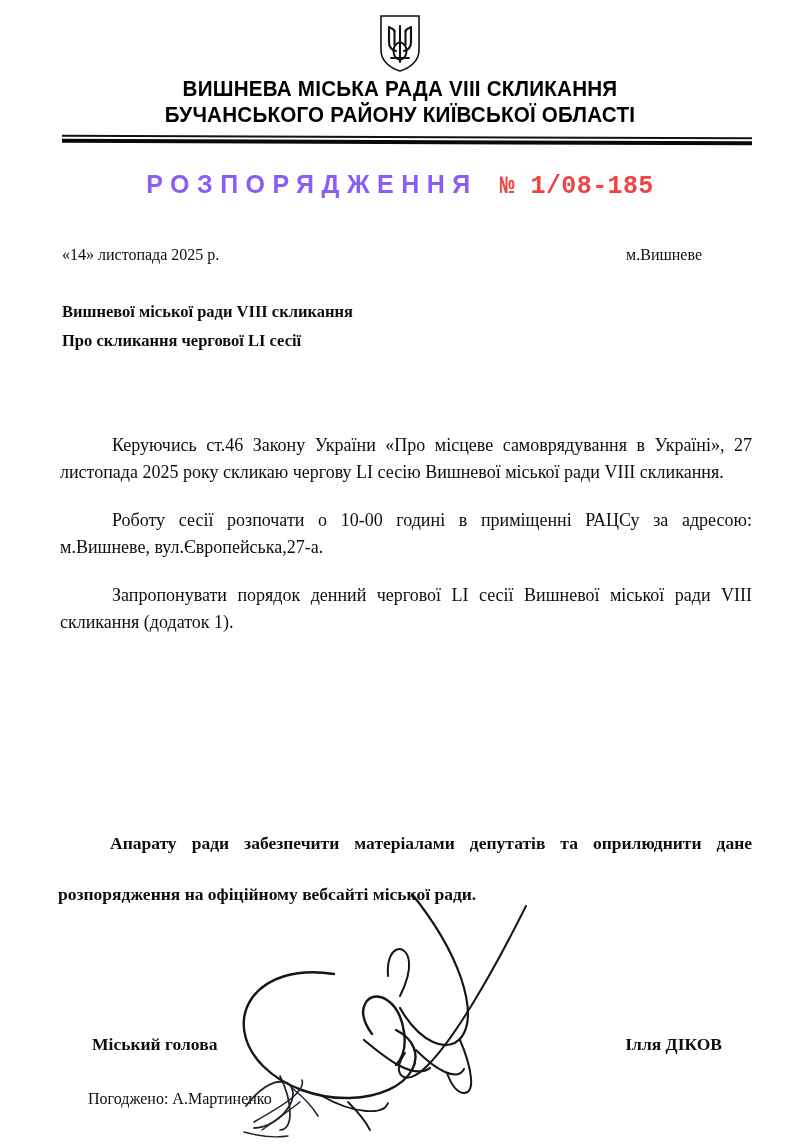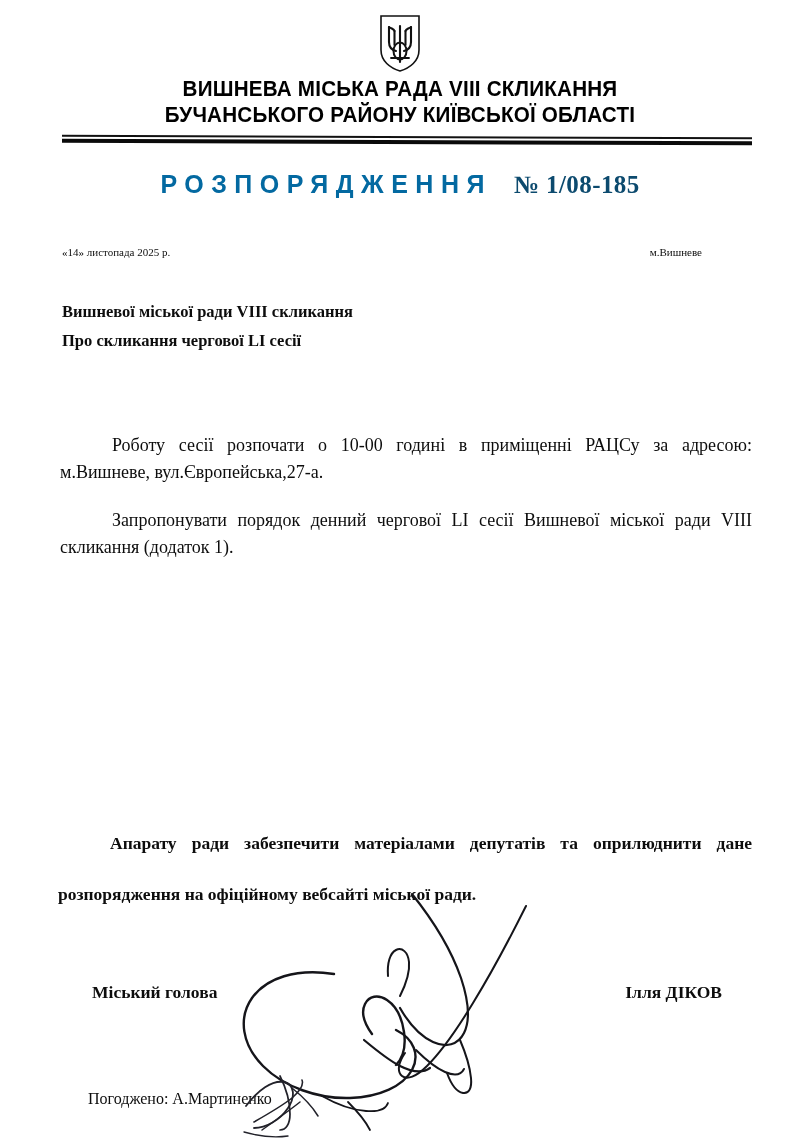--- a/index.html
+++ b/index.html
@@ -86,41 +86,41 @@
     left: 0;
     width: 800px;
     text-align: center;
     white-space: nowrap;
   }
   .doctype {
     font-family: "Liberation Sans Narrow", "Liberation Sans", "DejaVu Sans", sans-serif;
     font-weight: 700;
     font-size: 25px;
     letter-spacing: 7.5px;
-    color: #0369a1;
+    color: #8b5cf6;
   }
   .docnumber {
-    font-family: Liberation Serif, serif;
+    font-family: Liberation Mono, monospace;
     font-weight: 700;
     font-size: 25px;
     letter-spacing: 0.4px;
     margin-left: 22px;
-    color: #0c4a6e;
+    color: #ef4444;
   }
 
   
   .meta-row {
     position: absolute;
     top: 246px;
     left: 62px;
     width: 640px;
     display: flex;
     justify-content: space-between;
     align-items: baseline;
-    font-size: 11px;
+    font-size: 16px;
   }
   .meta-date { white-space: nowrap; }
   .meta-place { white-space: nowrap; margin-left: 19px; }
 
   
   .subject {
     position: absolute;
     top: 297px;
     left: 62px;
     width: 460px;
@@ -160,21 +160,21 @@
     font-size: 17.5px;
     font-weight: 700;
     line-height: 51px;
     text-align: justify;
     text-indent: 52px;
   }
 
   
   .sign-row {
     position: absolute;
-    top: 982px;
+    top: 1034px;
     left: 92px;
     width: 630px;
     display: flex;
     justify-content: space-between;
     align-items: flex-end;
   }
   .sign-title {
     font-weight: 700;
     font-size: 17.5px;
     white-space: nowrap;
@@ -254,20 +254,21 @@
     <span class="meta-date">«14» листопада 2025 р.</span>
     <span class="meta-place">м.Вишневе</span>
   </div>
 
   <div class="subject">
     <div>Вишневої міської ради VIII скликання</div>
     <div>Про скликання чергової LI сесії</div>
   </div>
 
   <div class="body-block">
+    <p class="para para-spaced">Керуючись ст.46 Закону України «Про місцеве самоврядування в Україні», 27 листопада 2025 року скликаю чергову LI сесію Вишневої міської ради VIII скликання.</p>
     <p class="para para-spaced">Роботу сесії розпочати о 10-00 годині в приміщенні РАЦСу за адресою: м.Вишневе, вул.Європейська,27-а.</p>
     <p class="para para-spaced">Запропонувати порядок денний чергової LI сесії Вишневої міської ради VIII скликання (додаток 1).</p>
   </div>
 
   <div class="directive">Апарату ради забезпечити матеріалами депутатів та оприлюднити дане розпорядження на офіційному вебсайті міської ради.</div>
 
   <div class="sign-row">
     <span class="sign-title">Міський голова</span>
     <span class="sign-name">Ілля ДІКОВ</span>
   </div>

